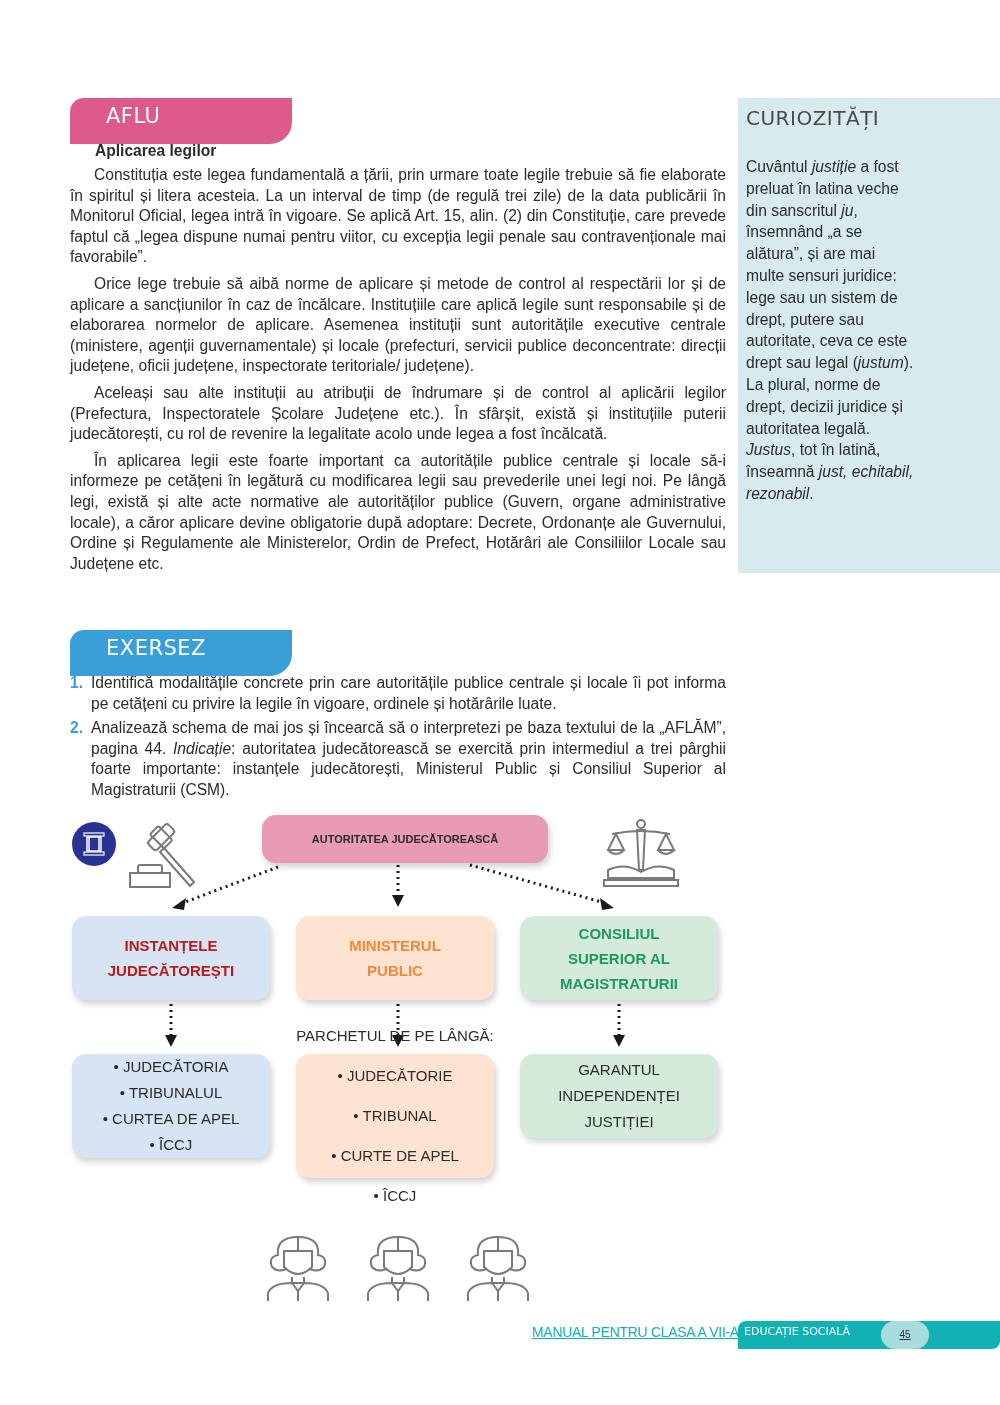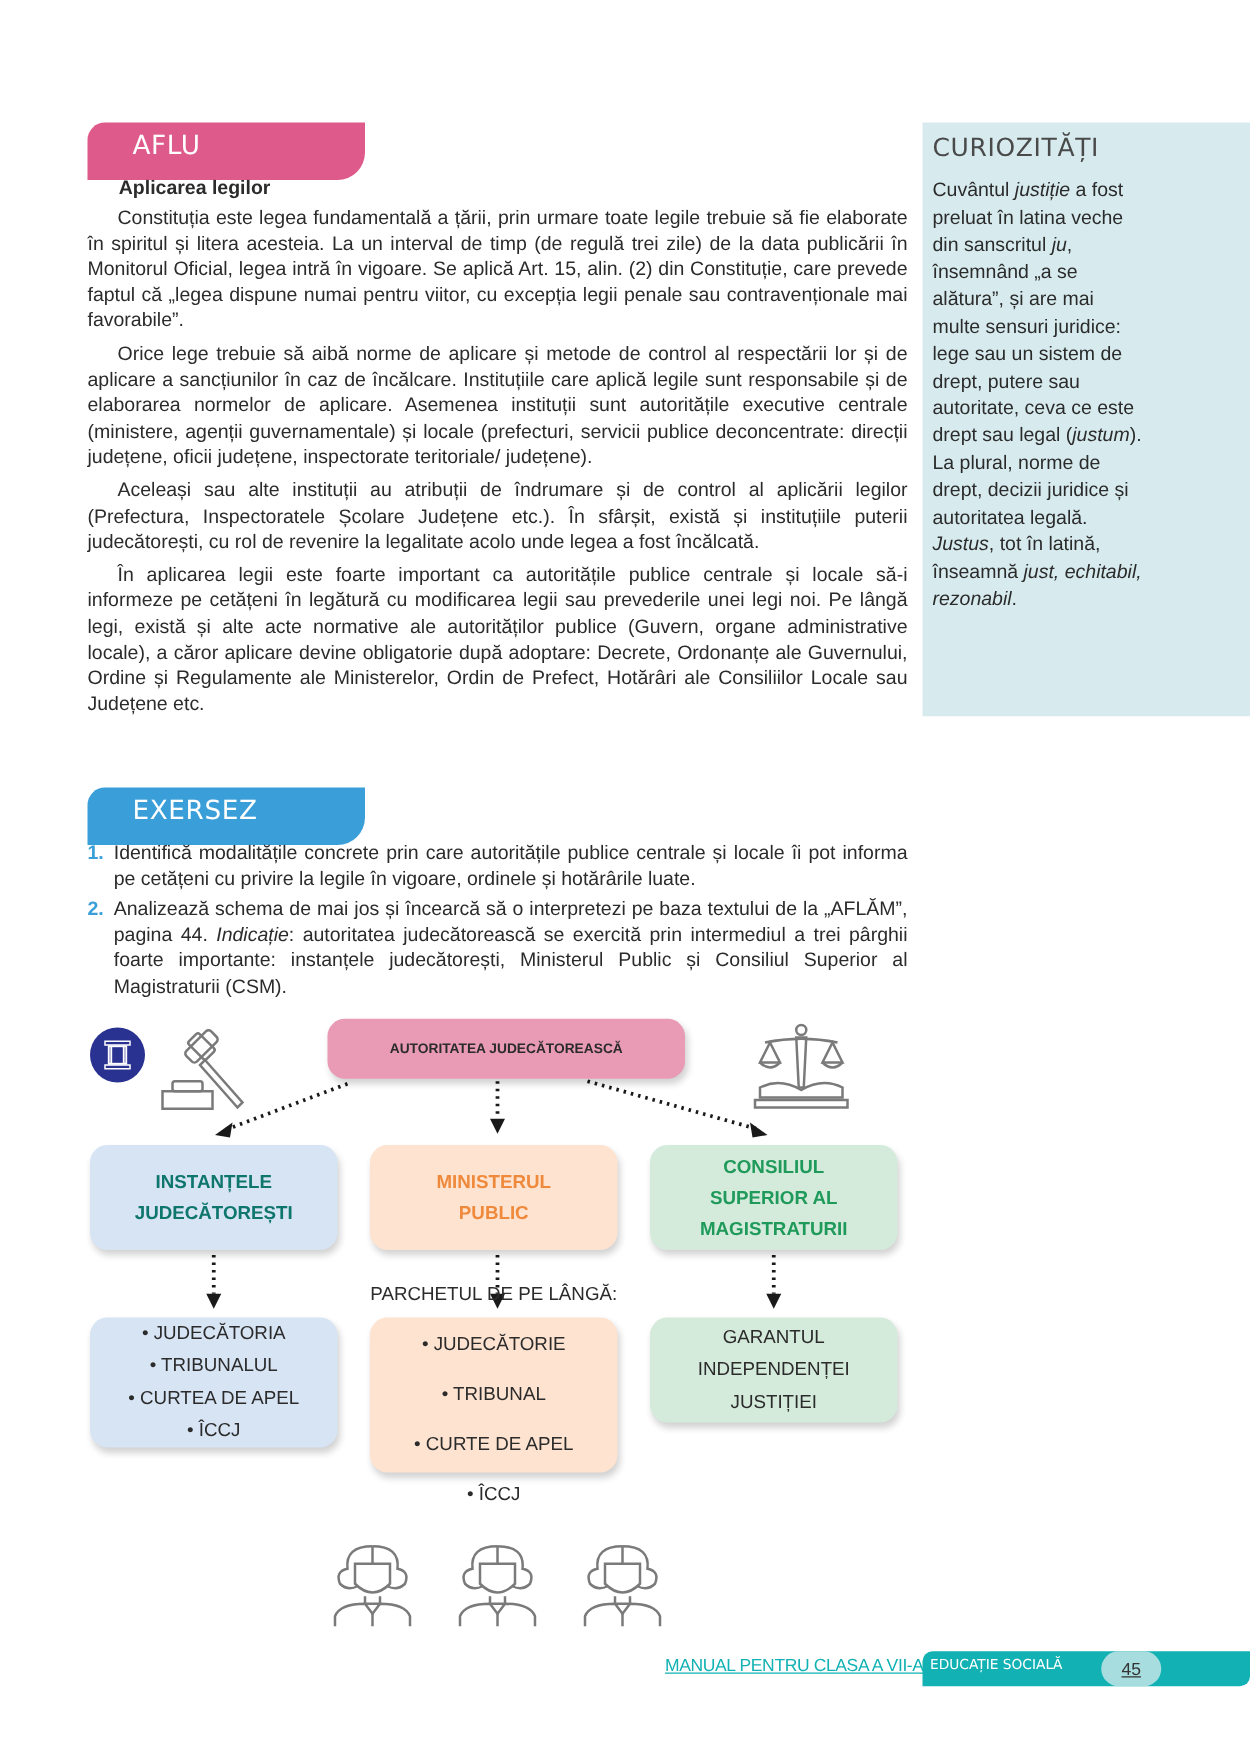--- a/index.html
+++ b/index.html
@@ -13,47 +13,47 @@
     padding-left: 36px; line-height: 36px;
   }
   .tab-aflu { top: 98px; background: #de5a8a; }
   .tab-exersez { top: 630px; background: #3a9fd9; }
 
   .main-text { position: absolute; left: 70px; width: 656px; font-size: 15.6px; line-height: 20.6px; text-align: justify; }
   .main-text p { text-indent: 24px; margin-bottom: 6px; }
   .subheading { position: absolute; left: 95px; top: 142px; font-weight: bold; font-size: 15.6px; }
 
   .side { position: absolute; left: 738px; top: 98px; width: 262px; height: 475px; background: #d7ebef; padding: 8px 8px 0 8px; }
-  .side-title { font-family: "DejaVu Sans", sans-serif; font-size: 20px; color: #4a4a4a; letter-spacing: 0.5px; margin-bottom: 12px; }
+  .side-title { font-family: "DejaVu Sans", sans-serif; font-size: 20px; color: #4a4a4a; letter-spacing: 0.5px; margin-bottom: 26px; }
   .side-body { font-size: 15.6px; line-height: 21.8px; color: #2b2b2b; width: 170px; }
   .side-body i { font-style: italic; }
 
   .ex-list { position: absolute; left: 70px; top: 673px; width: 656px; font-size: 15.6px; line-height: 20.6px; }
   .ex-item { position: relative; padding-left: 21px; text-align: justify; margin-bottom: 4px; }
   .ex-num { position: absolute; left: 0; top: 0; color: #3a9fd9; font-weight: bold; }
 
   .box { position: absolute; border-radius: 14px; box-shadow: 2px 4px 6px rgba(0,0,0,0.18); display: flex; flex-direction: column; align-items: center; justify-content: center; text-align: center; }
   .box-top { left: 262px; top: 815px; width: 286px; height: 48px; background: #e99ab5; font-weight: bold; font-size: 11px; color: #2b2b2b; }
   .box-l { left: 72px; width: 198px; background: #d6e4f4; }
   .box-m { left: 296px; width: 198px; background: #fde3d0; }
   .box-r { left: 520px; width: 198px; background: #d4ebdc; }
   .row1 { top: 916px; height: 84px; font-weight: bold; font-size: 15px; line-height: 25px; }
-  .row1.box-l { color: #0f766e; }
+  .row1.box-l { color: #b91c1c; }
   .row1.box-m { color: #ef8a3c; }
   .row1.box-r { color: #1f9a5a; }
   .row2 { font-size: 15px; line-height: 26px; color: #2b2b2b; }
   .row2.box-l { top: 1054px; height: 104px; }
   .row2.box-m { top: 1054px; height: 124px; gap: 14px; }
   .row2.box-r { top: 1054px; height: 84px; }
 
   .icon { position: absolute; }
   .footer-left { position: absolute; left: 532px; top: 1324px; font-size: 14px; color: #12b1b4; letter-spacing: -0.3px; text-decoration: underline; }
   .footer-bar { position: absolute; left: 738px; top: 1321px; width: 262px; height: 28px; background: #12b1b4; border-radius: 8px 0 8px 0; }
   .footer-subject { position: absolute; left: 744px; top: 1325px; color: #fff; font-family: "DejaVu Sans", sans-serif; font-size: 11px; }
-  .footer-page { position: absolute; left: 881px; top: 1321px; width: 48px; height: 28px; border-radius: 14px; background: #a8dde0; color: #333; font-size: 14px; text-align: center; line-height: 28px; text-decoration: underline; }
+  .footer-page { position: absolute; left: 881px; top: 1321px; width: 48px; height: 28px; border-radius: 14px; background: #a8dde0; color: #333; font-size: 10px; text-align: center; line-height: 28px; text-decoration: underline; }
   svg { overflow: visible; }
 </style>
 </head>
 <body>
 
 <div class="section-tab tab-aflu">AFLU</div>
 <div class="subheading">Aplicarea legilor</div>
 <div class="main-text" style="top:165px;">
   <p>Constituția este legea fundamentală a țării, prin urmare toate legile trebuie să fie elaborate în spiritul și litera acesteia. La un interval de timp (de regulă trei zile) de la data publicării în Monitorul Oficial, legea intră în vigoare. Se aplică Art. 15, alin. (2) din Constituție, care prevede faptul că „legea dispune numai pentru viitor, cu excepția legii penale sau contravenționale mai favorabile”.</p>
   <p>Orice lege trebuie să aibă norme de aplicare și metode de control al respectării lor și de aplicare a sancțiunilor în caz de încălcare. Instituțiile care aplică legile sunt responsabile și de elaborarea normelor de aplicare. Asemenea instituții sunt autoritățile executive centrale (ministere, agenții guvernamentale) și locale (prefecturi, servicii publice deconcentrate: direcții județene, oficii județene, inspectorate teritoriale/ județene).</p>

